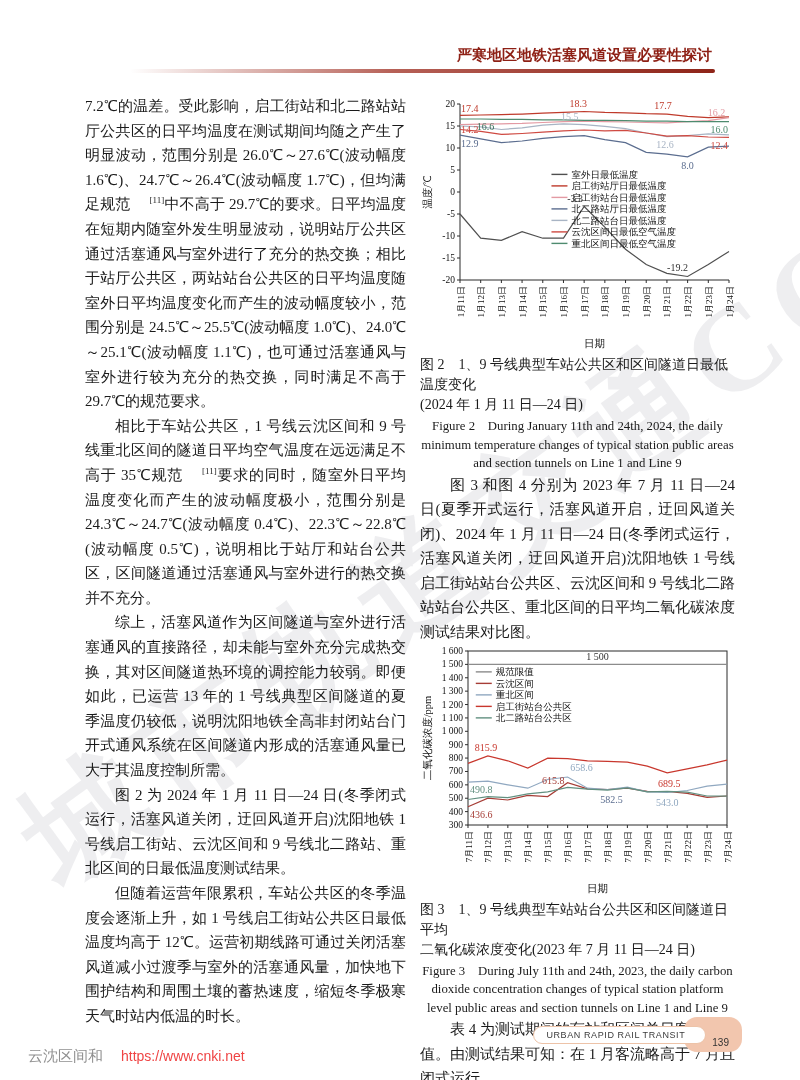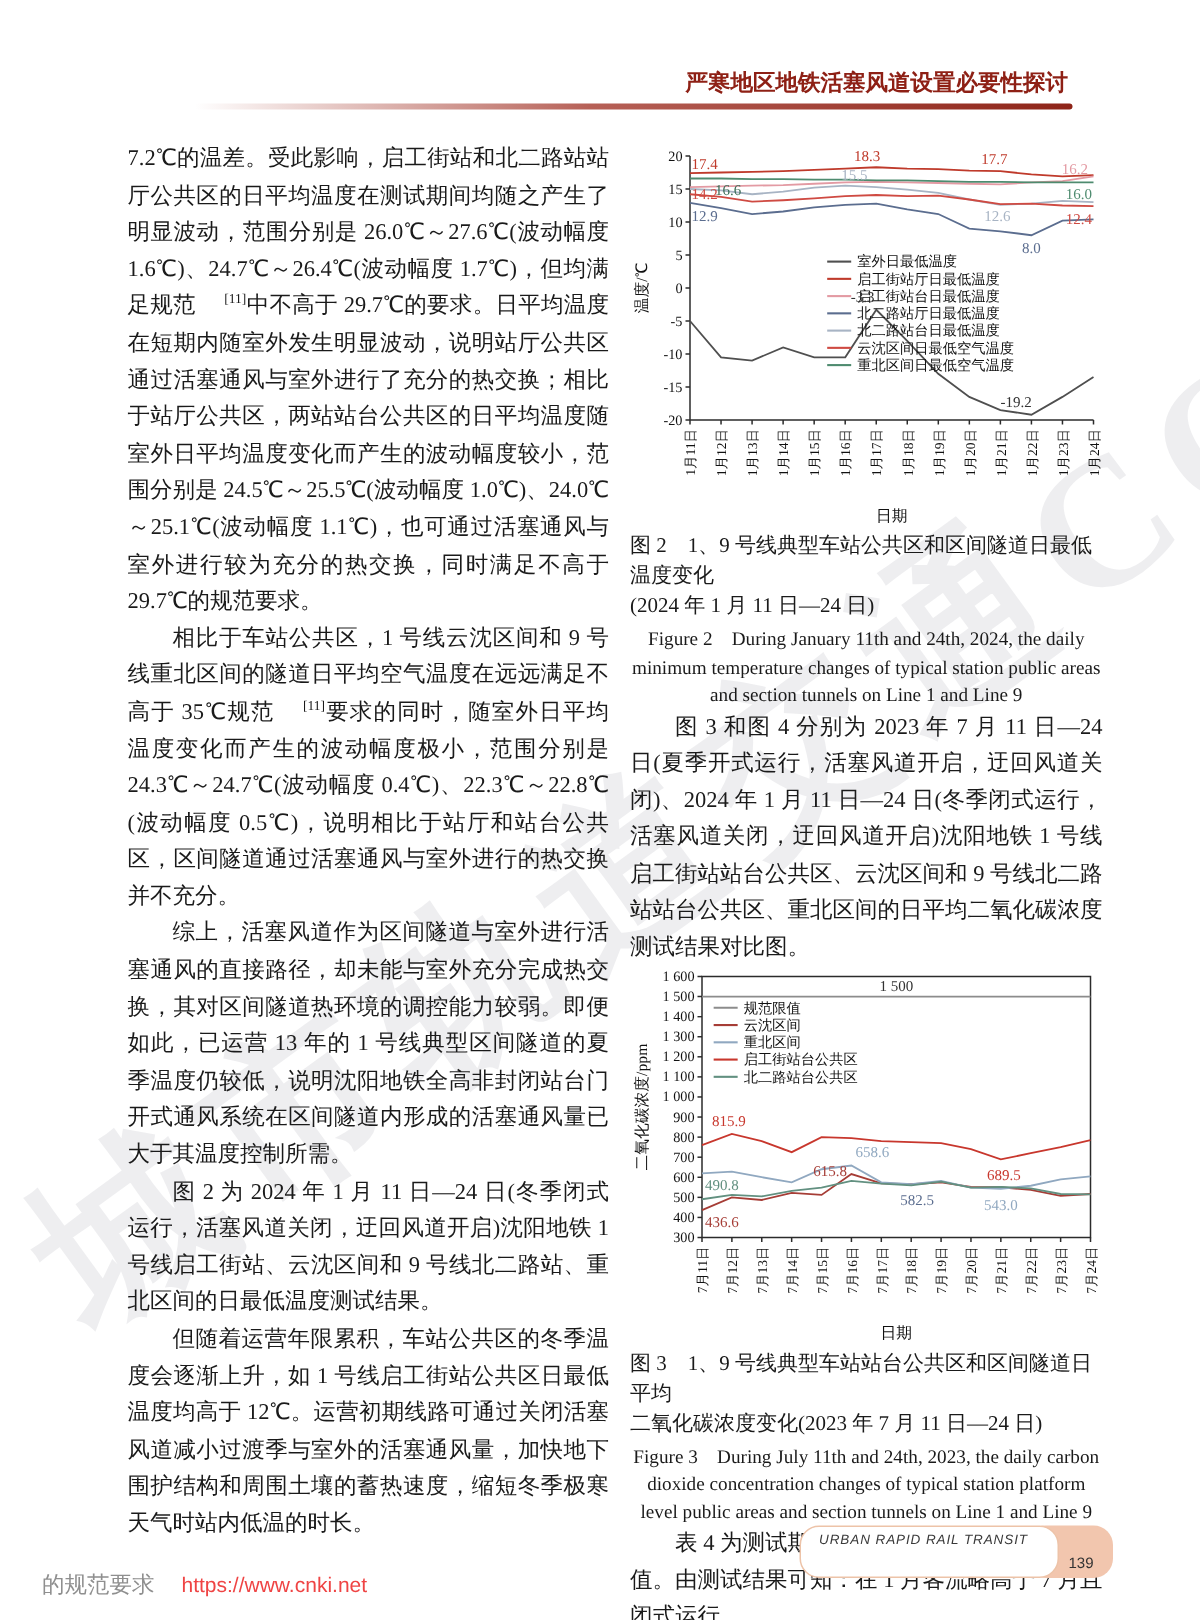--- a/index.html
+++ b/index.html
@@ -21,23 +21,23 @@
   .cap-zh{font-size:14px;line-height:20px;}
   .cap-en{font-size:12.8px;text-align:center;line-height:18.5px;margin-top:2px;}
   .fig-gap-top{margin-top:5px;}
   .rc-para{margin-top:8px;margin-bottom:8px;}
   svg.chart{display:block;width:315px;}
   svg.chart text{font-family:"Liberation Serif",serif;}
   .footer-left{position:absolute;left:28px;bottom:14px;z-index:2;display:flex;align-items:baseline;gap:18px;}
   .site-name{font-size:15px;color:#8f8f8f;}
   .site-url{font-size:14px;color:#ef4444;font-family:"Liberation Sans",sans-serif;}
   .page-pill{position:absolute;right:58px;bottom:28px;z-index:2;display:flex;align-items:center;}
-  .pill-label{background:#fff;border:1.5px solid #edc3a8;border-radius:13px;padding:3px 20px 20px 12px;
+  .pill-label{background:#fff;border:1.5px solid #edc3a8;border-radius:13px;padding:3px 20px 3px 12px;
        font-family:"Liberation Sans",sans-serif;font-size:9px;letter-spacing:0.6px;color:#3a3a3a;
-       position:relative;z-index:1;font-style:italic;}
+       position:relative;z-index:1;}
   .pill-num{background:#f2c6ae;border-radius:13px;padding:20px 13px 4px 28px;margin-left:-22px;
        font-family:"Liberation Sans",sans-serif;font-size:10px;color:#333;}
 </style>
 </head>
 <body>
 
 <div class="watermark">城市轨道交通CCRM</div>
 
 <div class="head-title">严寒地区地铁活塞风道设置必要性探讨</div>
 <div class="head-rule"></div>
@@ -229,20 +229,20 @@
         <text x="50" y="172.71661538461538" text-anchor="start" font-size="10" fill="#a63d36">436.6</text>
       </svg>
     <div class="cap-zh fig-gap-top">图 3　1、9 号线典型车站站台公共区和区间隧道日平均</div>
     <div class="cap-zh">二氧化碳浓度变化(2023 年 7 月 11 日—24 日)</div>
     <div class="cap-en">Figure 3　During July 11th and 24th, 2023, the daily carbon dioxide concentration changes of typical station platform level public areas and section tunnels on Line 1 and Line 9</div>
     <p class="body-text indent rc-para">表 4 为测试期间的车站和区间单日客流平均值。由测试结果可知：在 1 月客流略高于 7 月且闭式运行</p>
   </div>
 </div>
 
 <div class="footer-left">
-  <span class="site-name">的规范要求</span>
+  <span class="site-name">云沈区间和</span>
   <span class="site-url">https://www.cnki.net</span>
 </div>
 
 <div class="page-pill">
   <span class="pill-label">URBAN RAPID RAIL TRANSIT</span>
   <span class="pill-num">139</span>
 </div>
 
 </body></html>

